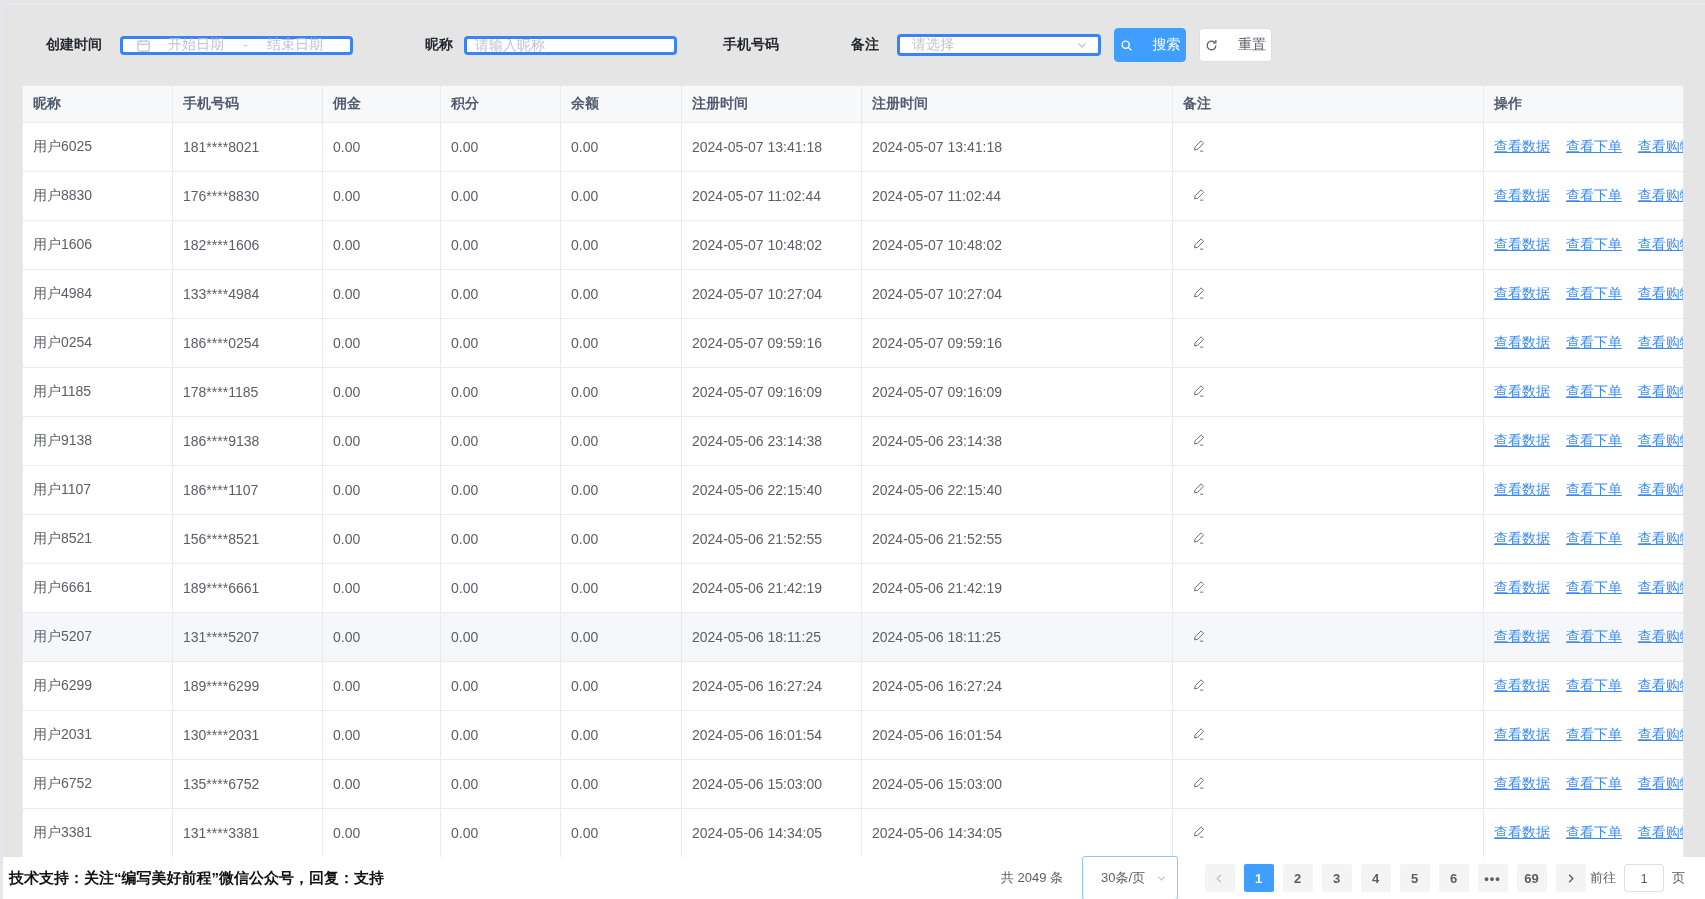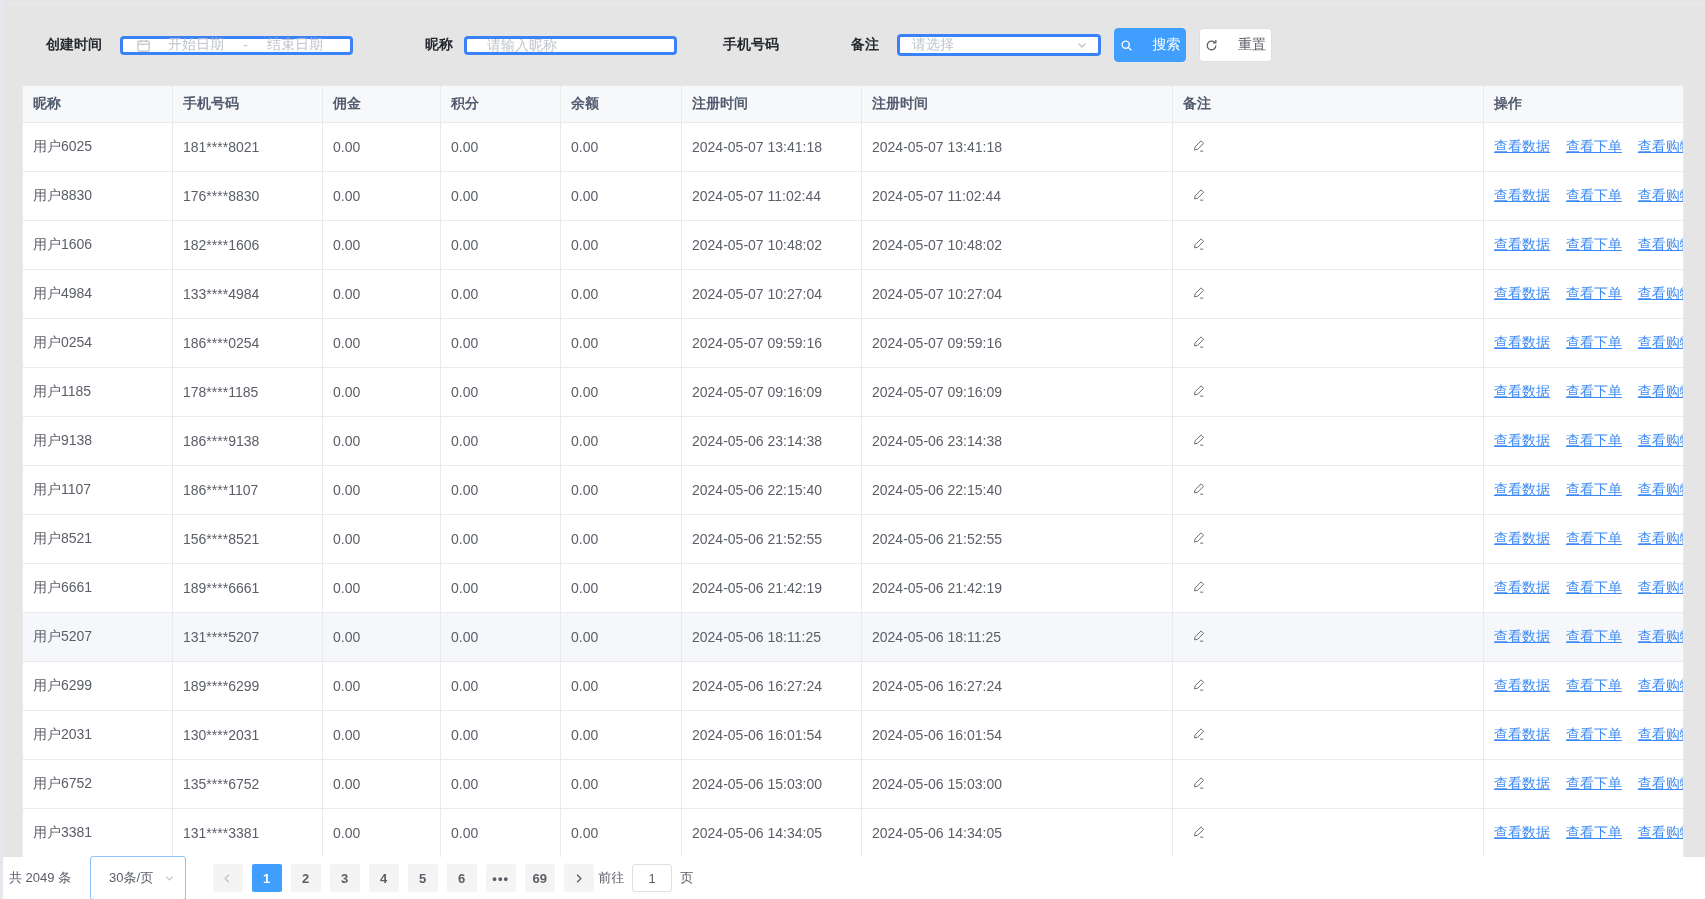--- a/index.html
+++ b/index.html
@@ -9,21 +9,21 @@
   .left-edge { position:absolute; left:0; top:0; width:3px; height:100%; background:#e4e7ec; }
   .top-line { position:absolute; top:4px; left:3px; right:0; height:1px; background:#e8eaee; }
 
   
   .filter-bar { position:absolute; top:5px; left:0; right:0; height:80px; display:flex; align-items:center; }
   .f-label { font-size:14px; font-weight:700; color:#24292f; white-space:nowrap; }
   .ml46{margin-left:46px;} .ml72{margin-left:72px;} .ml46b{margin-left:46px;}
   .ml18{margin-left:18px;} .ml11{margin-left:11px;} .ml13{margin-left:13px;}
   .inp, .sel, .date-box { height:19px; border:3px solid #3b82f6; border-radius:4px; background:#fff; font-size:14px; color:#5a5e66; }
   .inp::placeholder { color:#c0c4cc; }
-  .inp { padding:0 20px; outline:none; }
+  .inp { padding:0 8px; outline:none; }
   .inp.nick { width:213px; }
   .inp.phone { width:208px; }
   .date-box { width:233px; display:flex; align-items:center; padding:0 10px; }
   .date-box .ph { color:#c0c4cc; flex:1; text-align:center; }
   .date-box .sep { color:#c0c4cc; padding:0 2px; }
   .cal-ic { display:inline-flex; color:#c0c4cc; margin-left:3px; }
   .sel { width:204px; position:relative; display:flex; align-items:center; padding:8px 12px; cursor:pointer; }
   .sel .ph { color:#c0c4cc; }
   .sel .chev, .sel2 .chev { position:absolute; right:10px; top:50%; transform:translateY(-50%); color:#c0c4cc; display:inline-flex; }
   .btn { height:34px; border-radius:4px; font-size:14px; display:inline-flex; align-items:center; justify-content:center; gap:20px; cursor:pointer; border:1px solid transparent; }
@@ -469,20 +469,21 @@
         <a class="lnk">查看数据</a>
         <a class="lnk">查看下单</a>
         <a class="lnk">查看购物车</a>
       </td>
     </tr>
         </tbody>
     </table>
   </div>
 
   <div class="footer">
+    <div class="support">技术支持：关注“编写美好前程”微信公众号，回复：支持</div>
     <div class="pagination">
       <span class="total">共 2049 条</span>
       <div class="sel2">
         <span class="val">30条/页</span>
         <span class="chev">
           <svg width="11" height="11" viewBox="0 0 24 24" fill="none" stroke="currentColor" stroke-width="2.5">
               <polyline points="5,9 12,16 19,9"></polyline>
             </svg>
         </span>
       </div>

